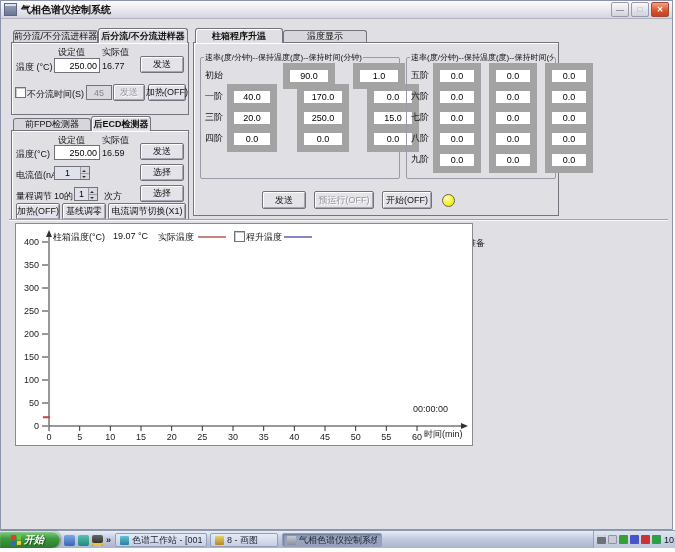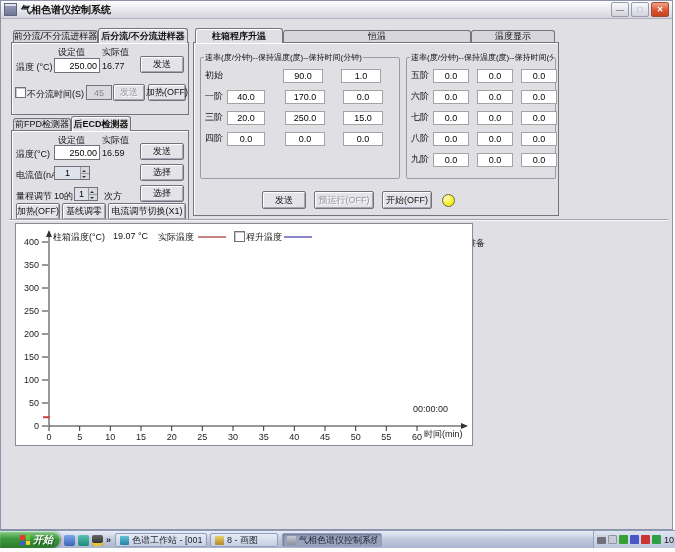--- a/index.html
+++ b/index.html
@@ -48,21 +48,21 @@
   .sbtns i::after{content:'';position:absolute;left:1px;border:2px solid transparent;}
   .sbtns i.up::after{top:1px;border-bottom-color:#333;}
   .sbtns i.dn::after{top:2px;border-top-color:#333;}
   
   .group{position:absolute;border:1px solid #9c9ca8;border-radius:2px;}
   .glabel{position:absolute;top:-6px;left:3px;max-width:95%;background:#dfdfe4;font-size:8px;
        white-space:nowrap;overflow:hidden;padding:0 1px;}
   .rows{position:absolute;left:0;top:7px;right:0;}
   .prow{display:flex;align-items:center;height:21px;padding-left:4px;}
   .plab{width:20px;font-size:9px;flex:none;}
-  .pin{height:12px;border:1px solid #a3a3a3;background:#fff;font-size:9px;text-align:center;padding:0;
+  .pin{height:12px;border:7px solid #a3a3a3;background:#fff;font-size:9px;text-align:center;padding:0;
        font-family:"Liberation Sans",sans-serif;flex:none;box-sizing:content-box;}
   .pgap{visibility:hidden;flex:none;}
   .g1 .prow>:nth-child(2){width:36px;margin-left:2px;}
   .g1 .prow>:nth-child(3){width:38px;margin-left:20px;}
   .g1 .prow>:nth-child(4){width:38px;margin-left:18px;}
   .g2 .prow>:nth-child(2){width:34px;margin-left:2px;}
   .g2 .prow>:nth-child(3){width:34px;margin-left:8px;}
   .g2 .prow>:nth-child(4){width:34px;margin-left:8px;}
   .led{position:absolute;width:11px;height:11px;border-radius:50%;border:1px solid #6a6a3a;}
   
@@ -71,21 +71,21 @@
   .chartpanel{position:absolute;left:14px;top:222px;width:458px;height:223px;background:#fff;
        border:1px solid #8a8a94;box-sizing:border-box;}
   .cl{position:absolute;font-size:9px;white-space:nowrap;}
   .legendline{position:absolute;height:2px;width:28px;}
   .chartsvg{position:absolute;left:0;top:0;}
   
   .taskbar{position:absolute;left:0;top:530px;width:675px;height:18px;
        background:linear-gradient(#e9eef7,#c3cbdf 45%,#aab4cd);border-top:1px solid #8e99b4;box-sizing:border-box;}
   .startbtn{position:absolute;left:0;top:0;width:60px;height:17px;border-radius:0 8px 8px 0;
        background:linear-gradient(#8fce8f,#3d9a3d 45%,#2c7a2c);display:flex;align-items:center;
-       padding-left:20px;box-sizing:border-box;box-shadow:inset 0 1px 1px #d2f0d2, 1px 0 2px rgba(0,0,0,.35);}
+       padding-left:11px;box-sizing:border-box;box-shadow:inset 0 1px 1px #d2f0d2, 1px 0 2px rgba(0,0,0,.35);}
   .winflag{width:10px;height:10px;display:grid;grid-template-columns:1fr 1fr;gap:1px;transform:skewY(-4deg);}
   .winflag i{display:block;}
   .winflag i:nth-child(1){background:#e33;}
   .winflag i:nth-child(2){background:#6c3;}
   .winflag i:nth-child(3){background:#36c;}
   .winflag i:nth-child(4){background:#fc3;}
   .starttext{color:#fff;font-weight:bold;font-style:italic;font-size:10px;margin-left:3px;
        text-shadow:1px 1px 1px #1c521c;}
   .qlaunch{position:absolute;left:64px;top:2px;height:14px;display:flex;align-items:center;gap:3px;}
   .ql{width:11px;height:11px;border-radius:2px;}
@@ -144,21 +144,21 @@
         <span class="checkbox" style="left:3px;top:44px;"></span>
         <span class="lbl" style="left:15px;top:45px;">不分流时间(S)</span>
         <input class="tin dis" style="left: 74px; top: 42px; width: 24px;" value="45">
         <button class="btn dis" style="left:101px;top:41px;width:32px;height:17px;">发送</button>
         <button class="btn" style="left:136px;top:41px;width:38px;height:17px;">加热(OFF)</button>
       </div>
     </div>
 
     <div class="panel" style="left:10px;top:115px;width:178px;height:104px;">
       <div class="tabstrip">
-        <span class="tab" style="width:58px;">前FPD检测器</span>
+        <span class="tab" style="width:78px;">前FPD检测器</span>
         <span class="tab active" style="width:60px;">后ECD检测器</span>
       </div>
       <div class="tabpage">
         <span class="hcol" style="left:46px;">设定值</span>
         <span class="hcol" style="left:90px;">实际值</span>
         <span class="lbl" style="left:4px;top:17px;">温度(°C)</span>
         <input class="tin" style="left: 42px; top: 14px; width: 42px; text-align: right; padding-right: 2px;" value="250.00">
         <span class="lbl" style="left:90px;top:17px;">16.59</span>
         <button class="btn" style="left:128px;top:12px;width:44px;height:17px;">发送</button>
         <span class="lbl" style="left:4px;top:38px;">电流值(nA)</span>
@@ -183,21 +183,20 @@
         <button class="btn" style="left:128px;top:54px;width:44px;height:17px;">选择</button>
         <button class="btn" style="left:4px;top:72px;width:44px;height:17px;">加热(OFF)</button>
         <button class="btn" style="left:50px;top:72px;width:44px;height:17px;">基线调零</button>
         <button class="btn" style="left:96px;top:72px;width:78px;height:17px;">电流调节切换(X1)</button>
       </div>
     </div>
 
     <div class="panel" style="left:192px;top:27px;width:366px;height:188px;">
       <div class="tabstrip">
         <span class="tab active" style="width:88px;">柱箱程序升温</span>
-        <span class="tab" style="width:188px;">恒温</span>
         <span class="tab" style="width:84px;">温度显示</span>
       </div>
       <div class="tabpage">
         <div class="group g1" style="left:6px;top:14px;width:198px;height:120px;">
           <span class="glabel">速率(度/分钟)--保持温度(度)--保持时间(分钟)</span>
           <div class="rows">
               <div class="prow">
                 <span class="plab">初始</span>
                 <span class="pgap"></span>
                 <input class="pin" value="90.0" style="">

